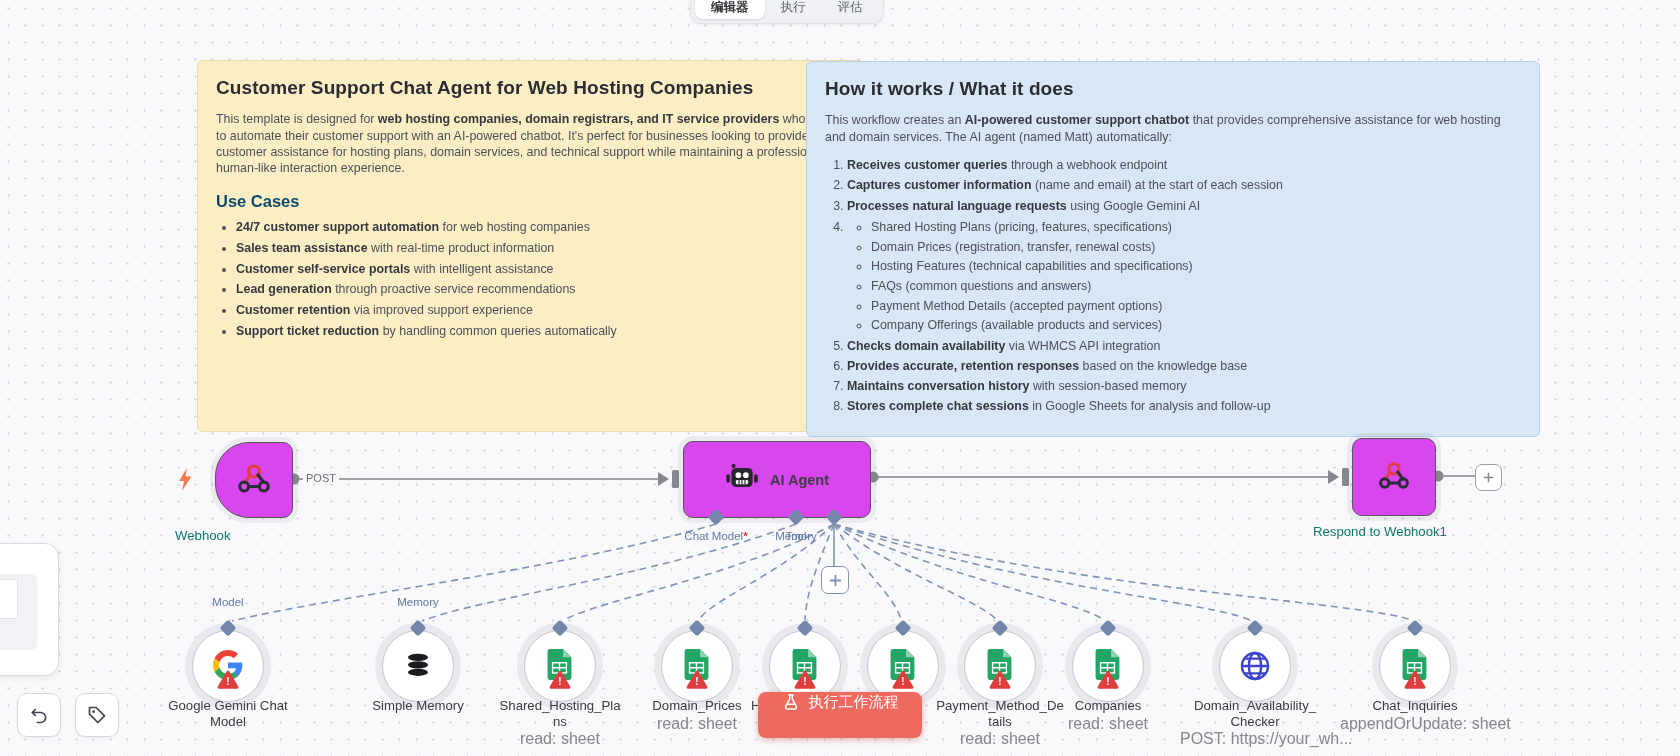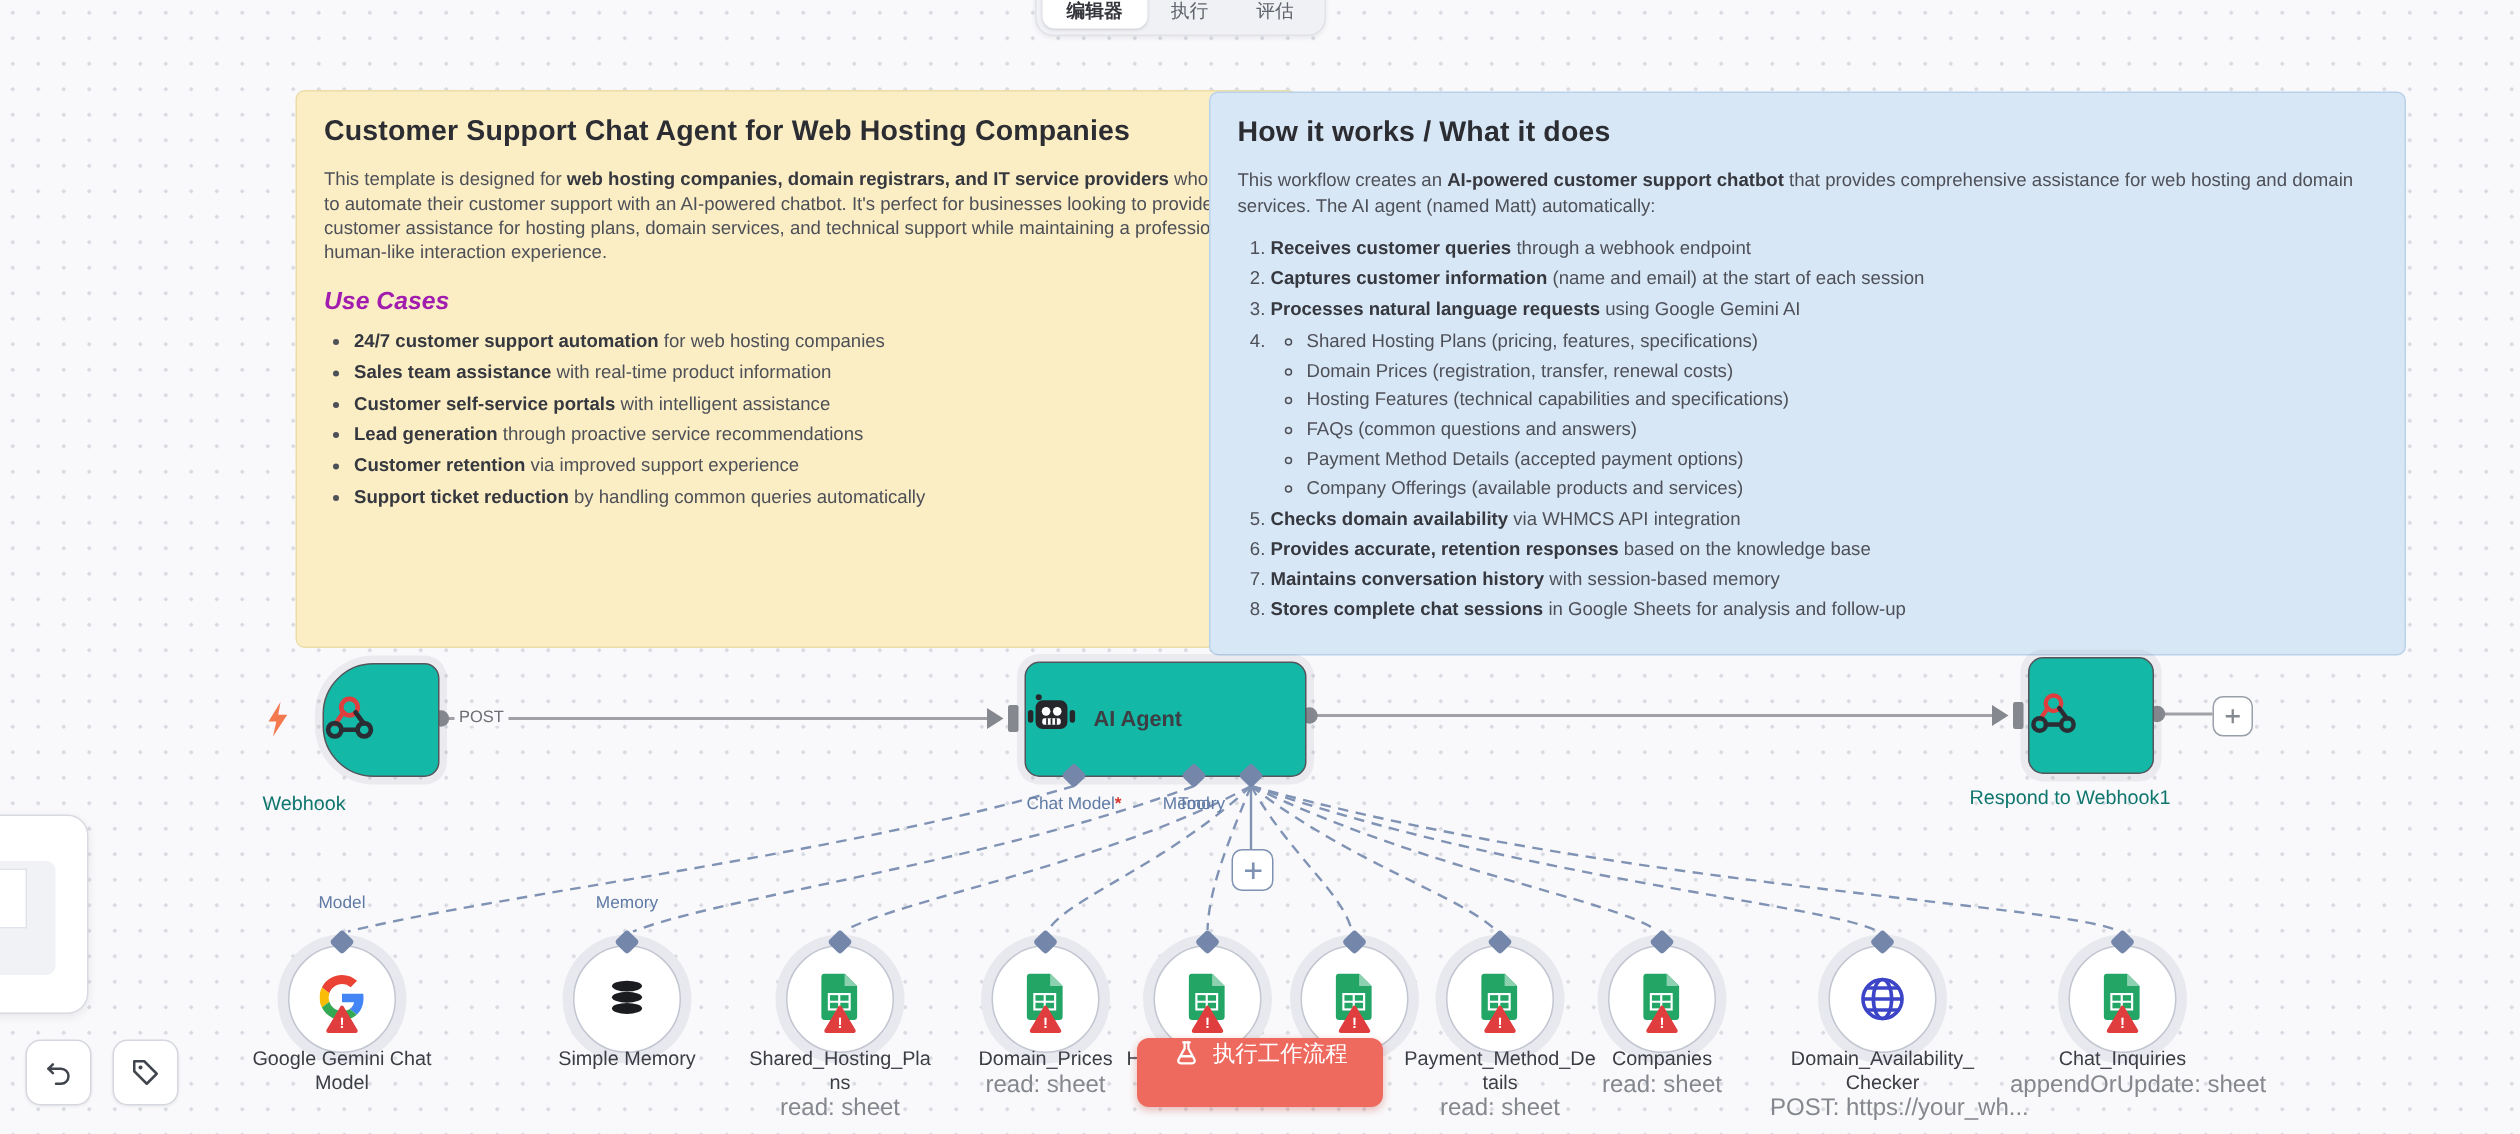--- a/index.html
+++ b/index.html
@@ -13,38 +13,38 @@
   
   .tabbar{position:absolute;left:690px;top:-30px;height:44px;z-index:40;
     background:#f0f1f5;border:1px solid #e1e2e8;border-radius:12px;
     display:flex;align-items:stretch;padding:4px;box-shadow:0 1px 3px rgba(40,40,60,.08);}
   .tab{display:flex;align-items:flex-end;justify-content:center;padding:0 16px 3px 16px;
     font-size:12.5px;color:#60646c;border-radius:8px;}
   .tab.active{background:#fff;color:#35373d;font-weight:bold;box-shadow:0 1px 2px rgba(40,40,60,.15);}
   
   .sticky{position:absolute;border-radius:6px;padding:14px 18px;box-sizing:border-box;z-index:2;}
   .sticky h1{margin:2px 0 10px 0;font-size:19px;color:#2c2d33;letter-spacing:.1px;}
-  .sticky h2{margin:16px 0 8px 0;font-size:16.5px;color:#a21caf;font-style:italic;}
+  .sticky h2{margin:16px 0 8px 0;font-size:16.5px;color:#0c4a6e;}
   .sticky p,.sticky li{font-size:12.4px;line-height:16.2px;color:#4e5058;}
   .sticky b{color:#36383f;}
   .sticky-yellow{left:197px;top:60px;width:668px;height:372px;background:#fbeec5;border:1px solid #eadda8;}
-  .sticky-blue{left:806px;top:61px;width:798px;height:376px;background:#d8e7f6;border:1px solid #b9d2ea;}
+  .sticky-blue{left:806px;top:61px;width:734px;height:376px;background:#d8e7f6;border:1px solid #b9d2ea;}
   .sticky ul{margin:6px 0 0 0;padding-left:20px;}
   .sticky-yellow li{margin-bottom:4.5px;list-style:disc;}
   .sticky-blue ol{margin:6px 0 0 0;padding-left:22px;}
   .sticky-blue ol>li{margin-bottom:4px;list-style:decimal;}
   .sticky-blue ul{margin:5px 0 2px 0;padding-left:24px;}
   .sticky-blue ul>li{margin-bottom:3.5px;list-style:circle;color:#4e5058;}
   
   svg.edges{position:absolute;left:0;top:0;z-index:1;}
   .post-chip{position:absolute;left:303px;top:472px;font-size:11px;color:#6b6e74;
     background:#f9f9fb;padding:0 3px;z-index:2;}
   
-  .node{position:absolute;background:#14b8a6;border:1.6px solid #54565c;z-index:3;
-    box-shadow:0 0 0 5px rgba(120,122,140,.10);display:flex;align-items:center;justify-content:flex-start;}
+  .node{position:absolute;background:#d946ef;border:1.6px solid #54565c;z-index:3;
+    box-shadow:0 0 0 5px rgba(120,122,140,.10);display:flex;align-items:center;justify-content:center;}
   .node-webhook{left:215px;top:442px;width:76px;height:74px;border-radius:34px 10px 10px 34px;}
   .node-agent{left:683px;top:441px;width:186px;height:75px;border-radius:10px;gap:11px;}
   .node-agent .agent-title{font-size:14.5px;color:#3c3e44;font-weight:bold;}
   .node-respond{left:1352px;top:438px;width:82px;height:76px;border-radius:10px;}
   .node-label{position:absolute;font-size:13.2px;color:#0f766e;text-align:left;z-index:3;}
   .lightning{position:absolute;left:176px;top:468px;z-index:3;}
   .diamond{position:absolute;width:12px;height:12px;background:#7487ab;border-radius:2.5px;
     transform:rotate(45deg);z-index:4;}
   .conn-label{position:absolute;font-size:11.5px;color:#5f7aa5;text-align:center;z-index:3;white-space:nowrap;}
   .req{color:#d7372f;font-weight:bold;}

